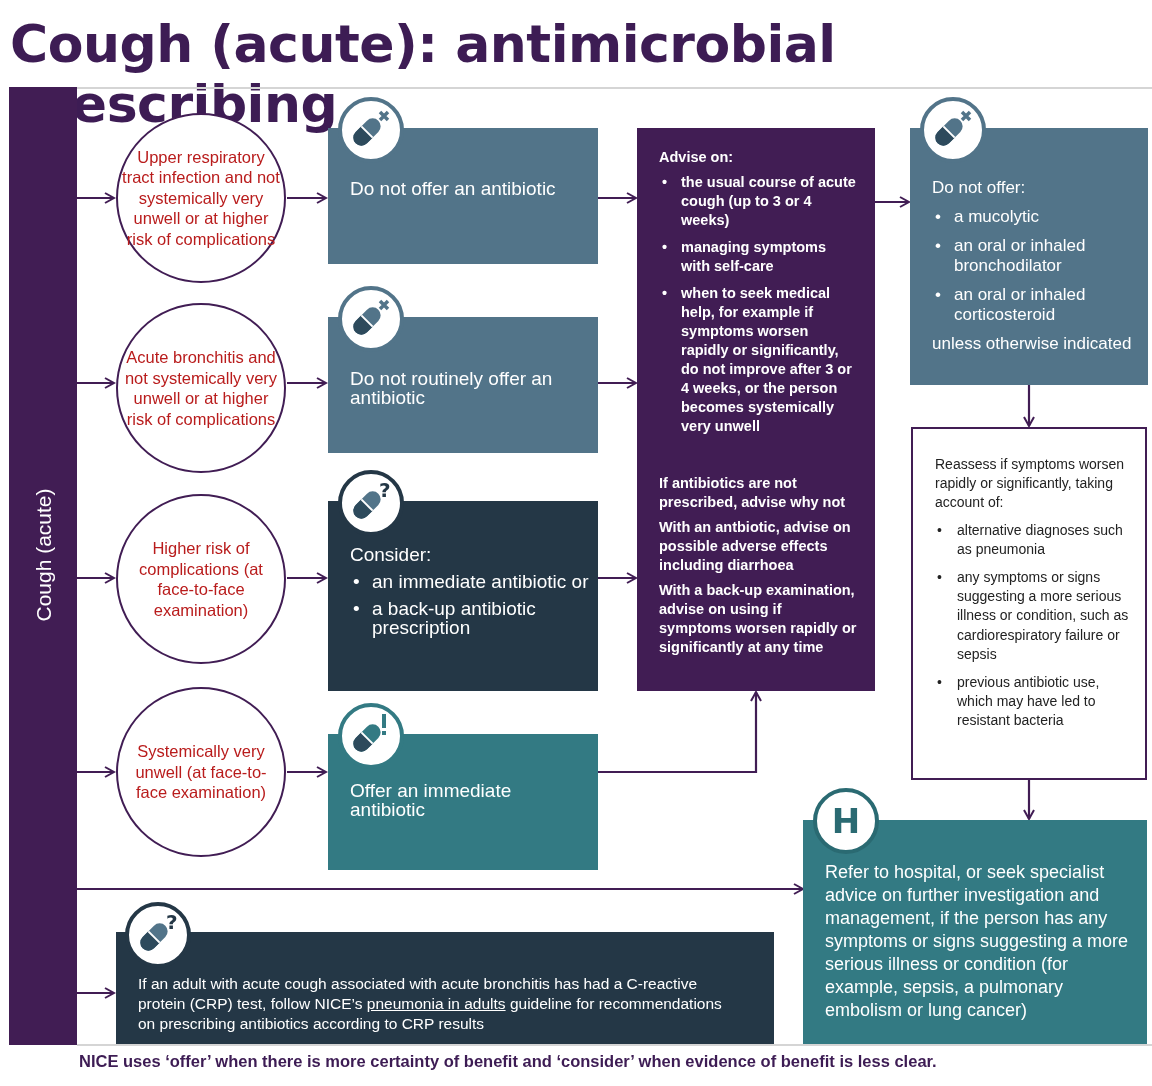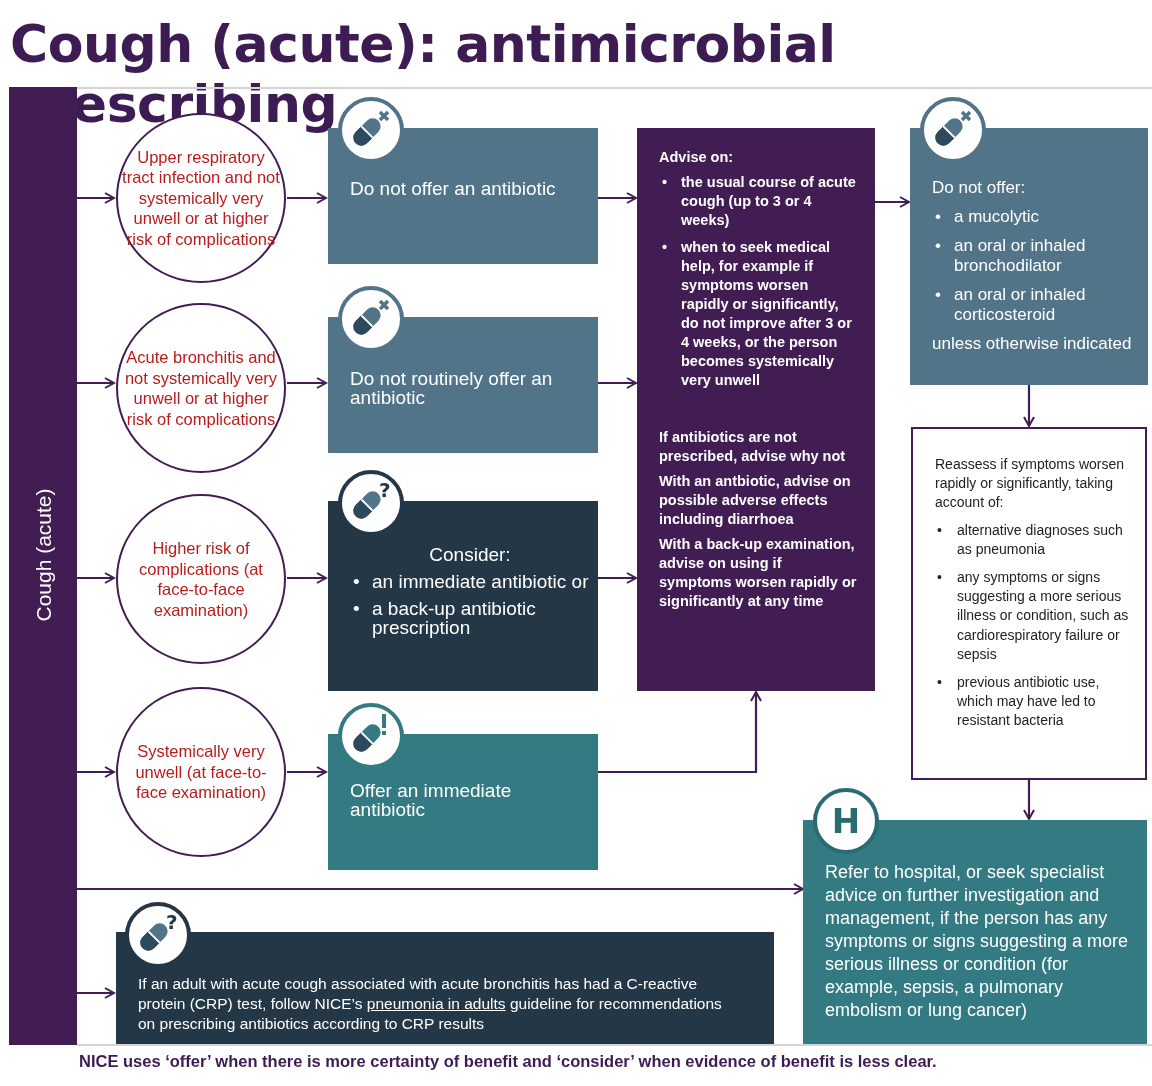--- a/index.html
+++ b/index.html
@@ -149,21 +149,21 @@
         <rect x="14" y="12" width="16" height="32" rx="8" fill="#527489"></rect>
         <path d="M14,28 h16 v8 a8,8 0 0 1 -16,0z" fill="#2d4a5c"></path>
         <line x1="14" y1="28" x2="30" y2="28" stroke="#fff" stroke-width="2"></line>
       </g>
       <path d="M35,8 l8,8 M43,8 l-8,8" stroke="#527489" stroke-width="3.5"></path>
     </svg>
 </div>
 
 <div class="box box-navy" style="left:328px; top:501px; width:270px; height:190px;">
   <div class="box-text" style="left:22px; top:44px; width:240px;">
-    <div style="margin-bottom:8px;text-align:center;">Consider:</div>
+    <div style="margin-bottom:8px;">Consider:</div>
     <ul>
       <li style="margin-bottom:8px;">an immediate antibiotic or</li>
       <li>a back-up antibiotic prescription</li>
     </ul>
   </div>
 </div>
 <div class="icon-badge" style="left:338px; top:470px; border:4px solid #243746;">
   <svg viewBox="0 0 52 52">
       <g transform="rotate(45 22 28)">
         <rect x="14" y="12" width="16" height="32" rx="8" fill="#527489"></rect>
@@ -186,20 +186,21 @@
       </g>
       <rect x="37" y="4" width="4" height="14" fill="#337a83"></rect>
       <rect x="37" y="21" width="4" height="4" fill="#337a83"></rect>
     </svg>
 </div>
 
 <div class="box box-purple advise">
   <p>Advise on:</p>
   <ul>
     <li>the usual course of acute cough (up to 3 or 4 weeks)</li>
+    <li>managing symptoms with self-care</li>
     <li>when to seek medical help, for example if symptoms worsen rapidly or significantly, do not improve after 3 or 4 weeks, or the person becomes systemically very unwell</li>
   </ul>
   <div style="height:30px;"></div>
   <p>If antibiotics are not prescribed, advise why not</p>
   <p>With an antbiotic, advise on possible adverse effects including diarrhoea</p>
   <p>With a back-up examination, advise on using if symptoms worsen rapidly or significantly at any time</p>
 </div>
 
 <div class="box box-slate" style="left:910px; top:128px; width:238px; height:257px;">
   <div style="position:absolute; left:22px; top:50px; width:210px; font-size:17px; line-height:20px;">

